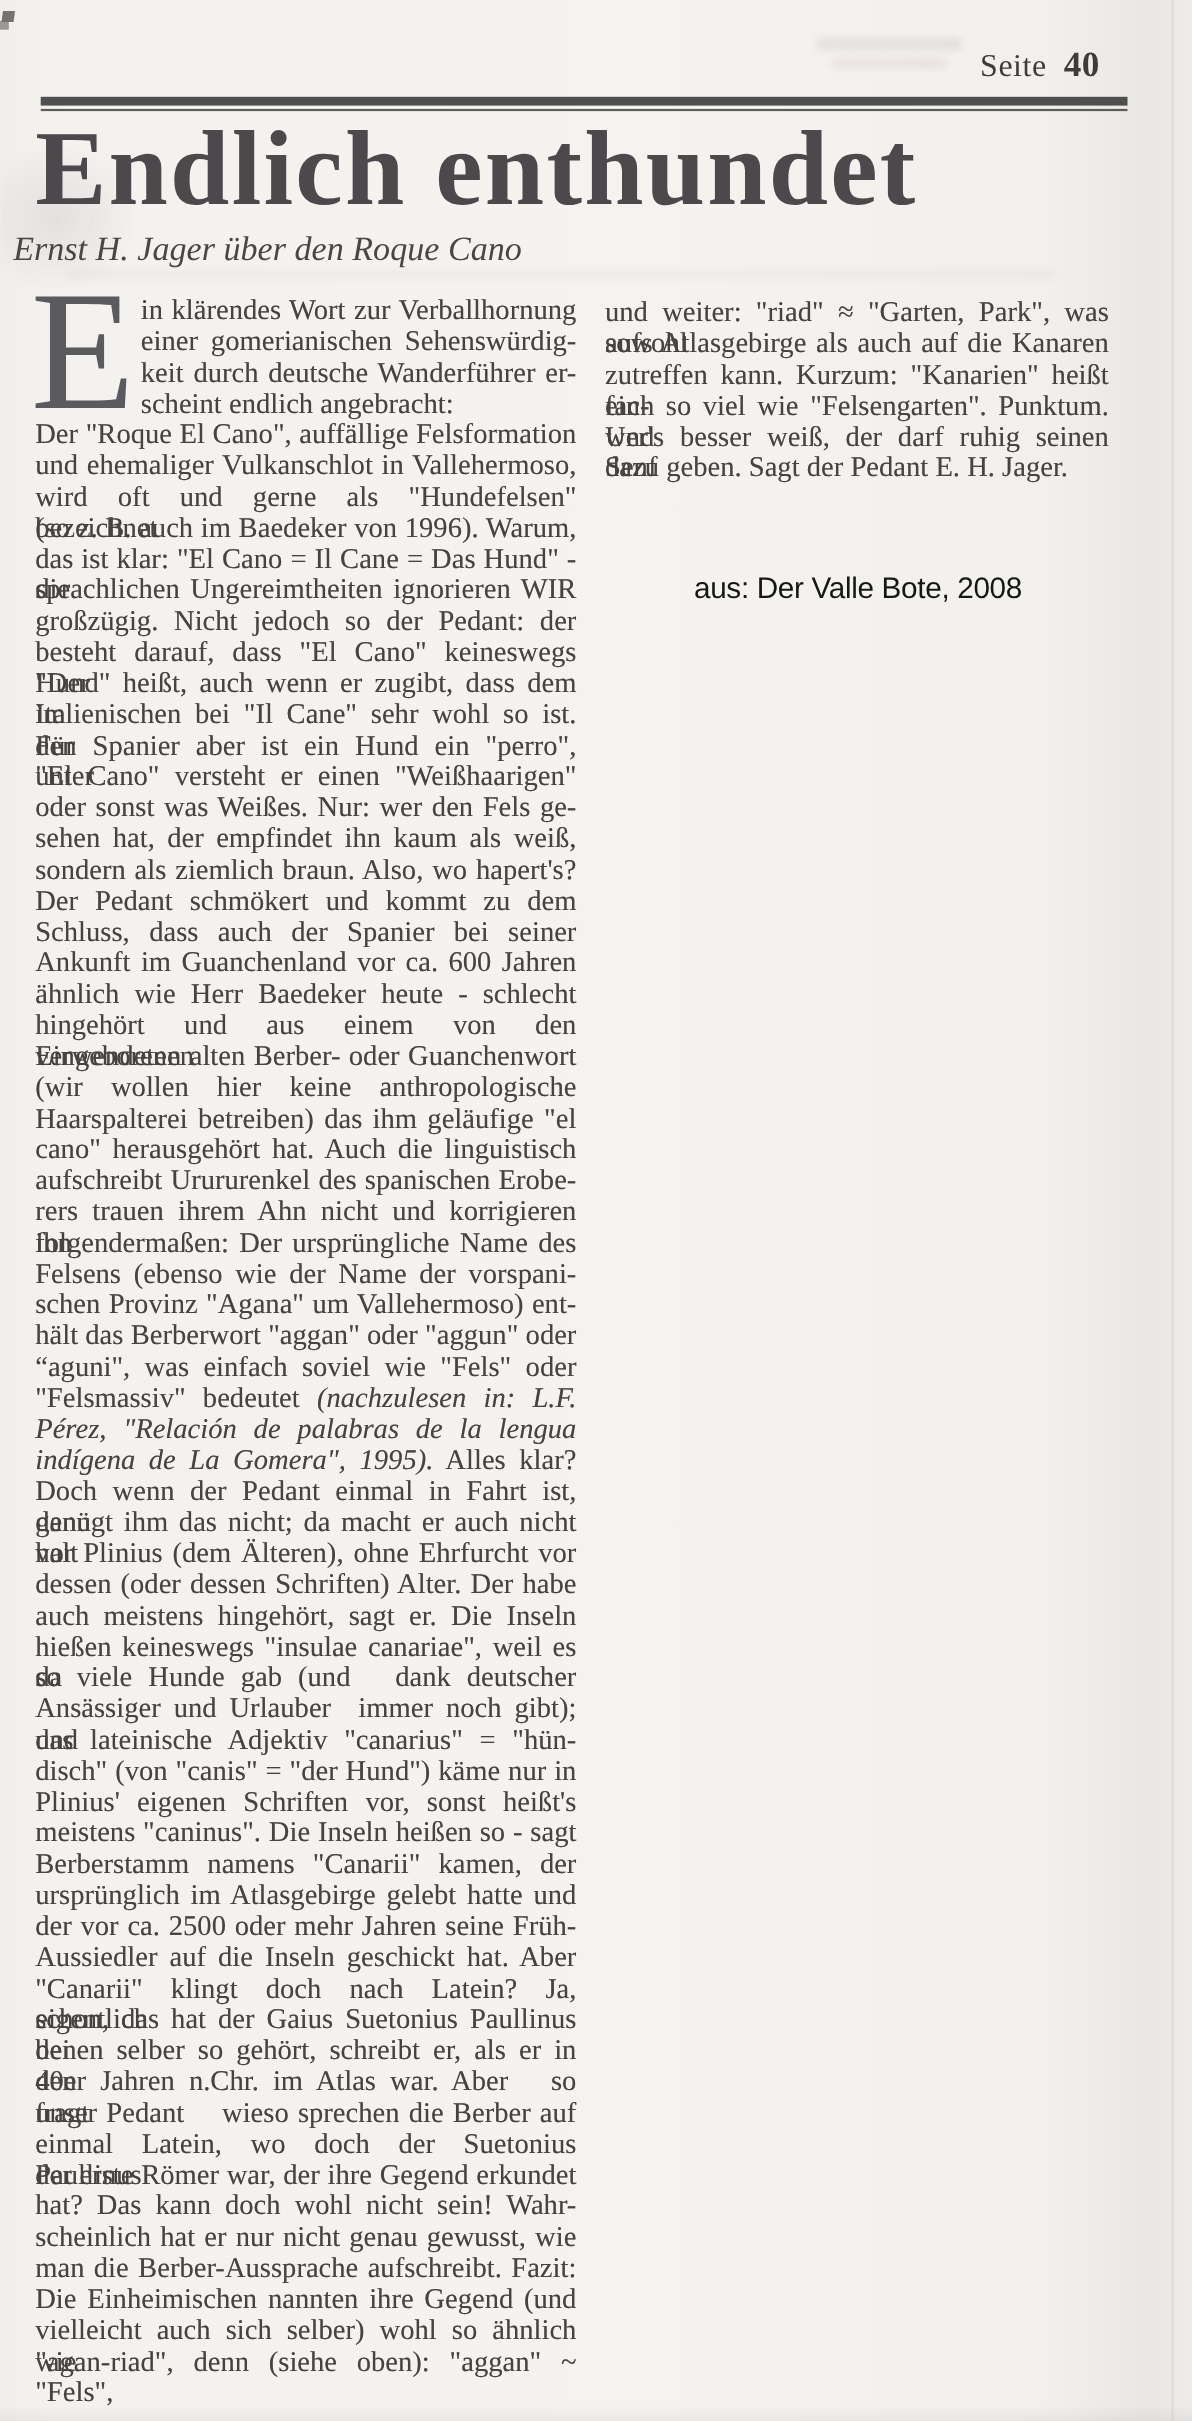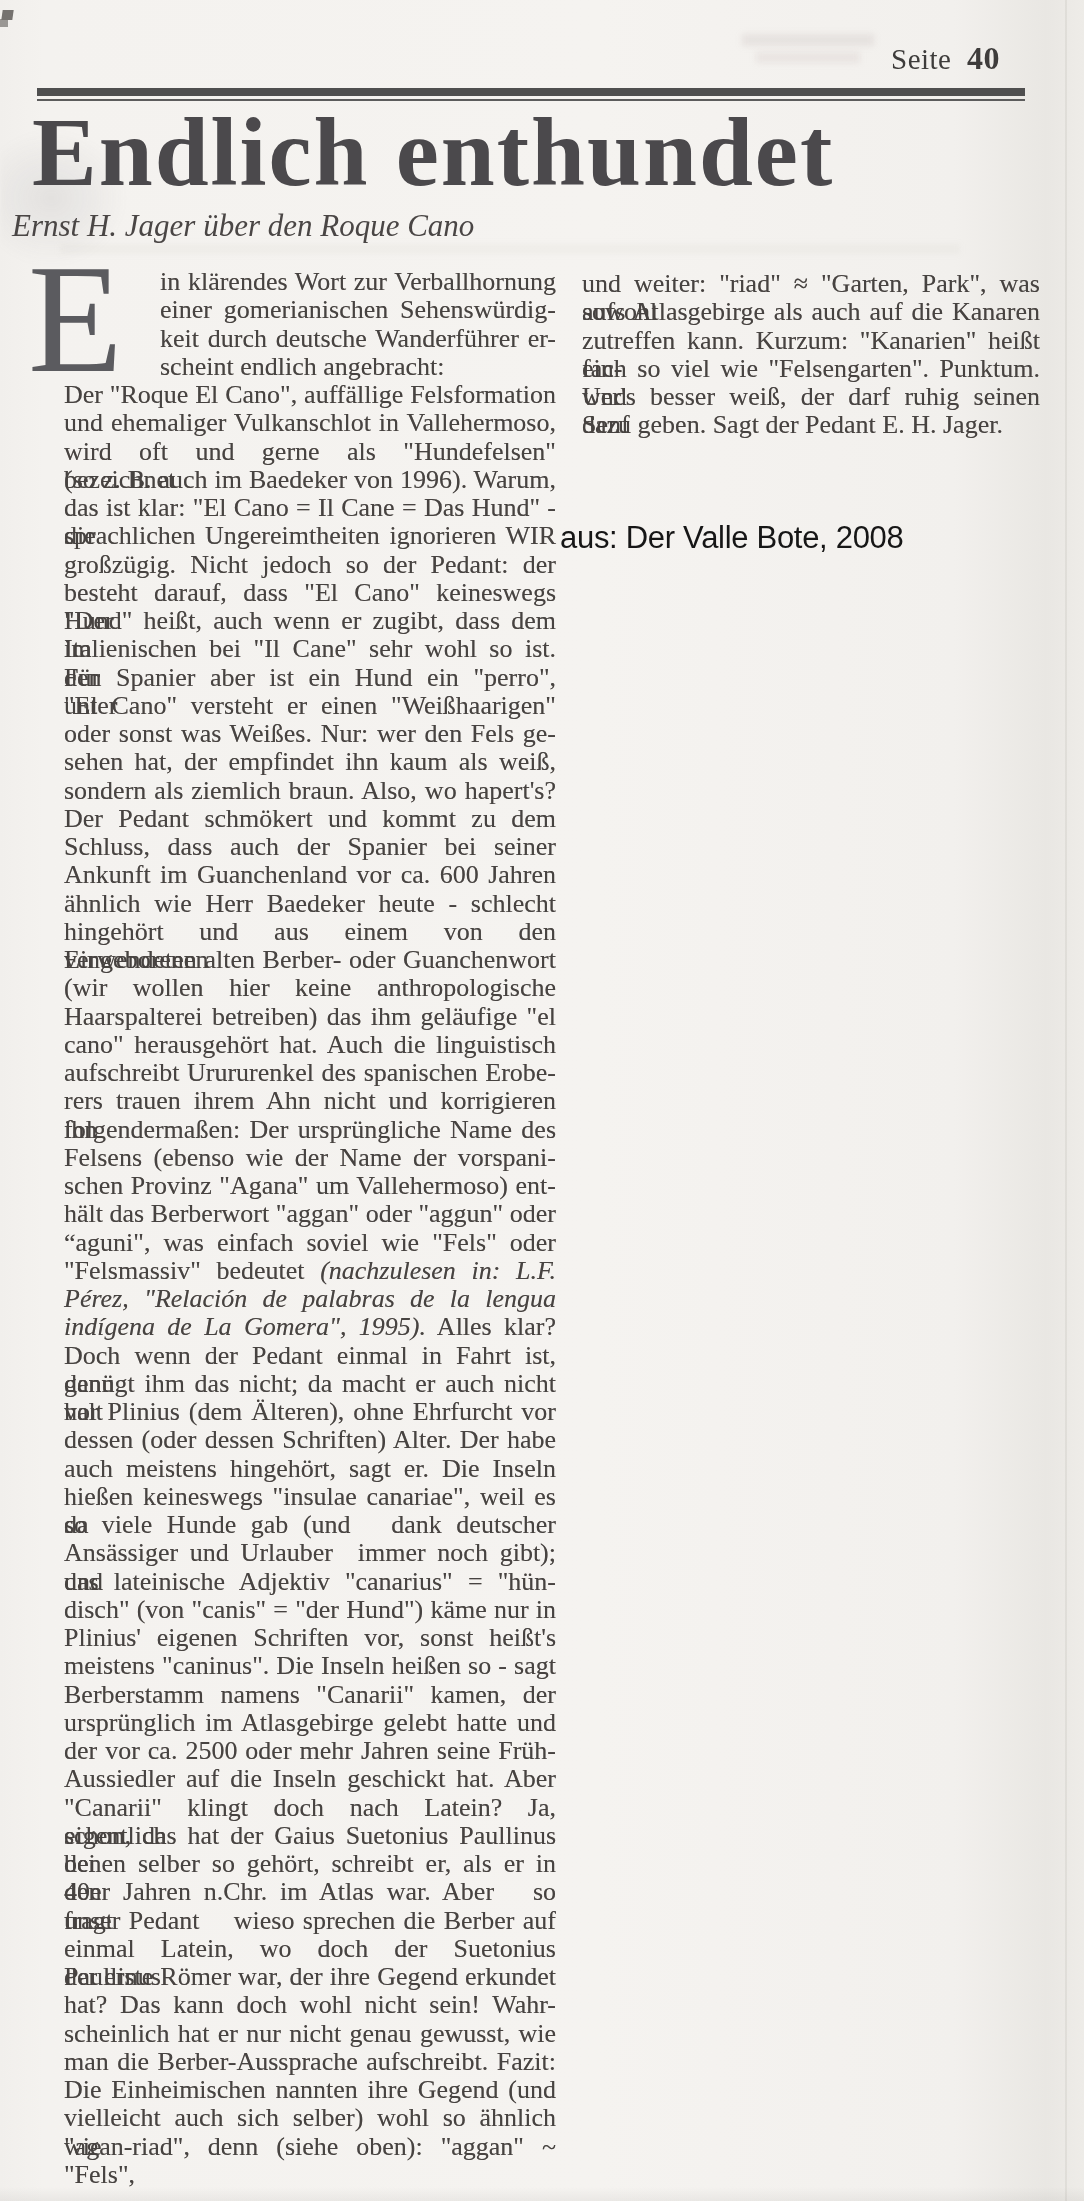--- a/index.html
+++ b/index.html
@@ -33,35 +33,35 @@
   .rule .thin{height:2px;background:#5c5c5c;margin-top:3px;}
 
   .headline{position:absolute;left:32px;top:104px;width:976px;text-align:left;
     font-size:97px;font-weight:bold;letter-spacing:2px;color:#4b494c;line-height:1;}
   .deck{position:absolute;left:12px;top:209px;width:960px;text-align:left;
     font-style:italic;font-size:31px;color:#4a4645;line-height:1.1;}
 
   .dropcap{position:absolute;left:28px;top:242px;font-size:155px;line-height:155px;
     color:#5b5b5f;font-family:"Liberation Serif",serif;}
 
-  .col{position:absolute;margin-left:32px;}
+  .col{position:absolute;}
   .col-left{left:32px;top:268px;width:492px;}
   .col-right{left:550px;top:270px;width:458px;}
   .line{
     height:28.25px;line-height:28.25px;font-size:26px;
     text-align:justify;text-align-last:justify;-moz-text-align-last:justify;
     white-space:normal;color:#474341;
     text-shadow:0 0 .4px rgba(70,64,58,.45);
   }
   .line.no-just{text-align-last:left;-moz-text-align-last:left;}
   .line.ind{padding-left:96px;}
   .it{font-style:italic;}
 
-  .caption{position:absolute;left:560px;top:520px;width:440px;
-    font-family:"Liberation Sans", sans-serif;font-size:31px;letter-spacing:-0.3px;
+  .caption{position:absolute;left:560px;top:520px;width:440px;text-align:center;
+    font-family:"Liberation Sans", sans-serif;font-size:27px;letter-spacing:-0.3px;
     color:#161616;}
 </style>
 </head>
 <body>
 
 <div class="edge-mark m1"></div>
 <div class="edge-mark m2"></div>
 <div class="ghost g-topright1"></div>
 <div class="ghost g-topright2"></div>
 <div class="ghost g-title"></div>

